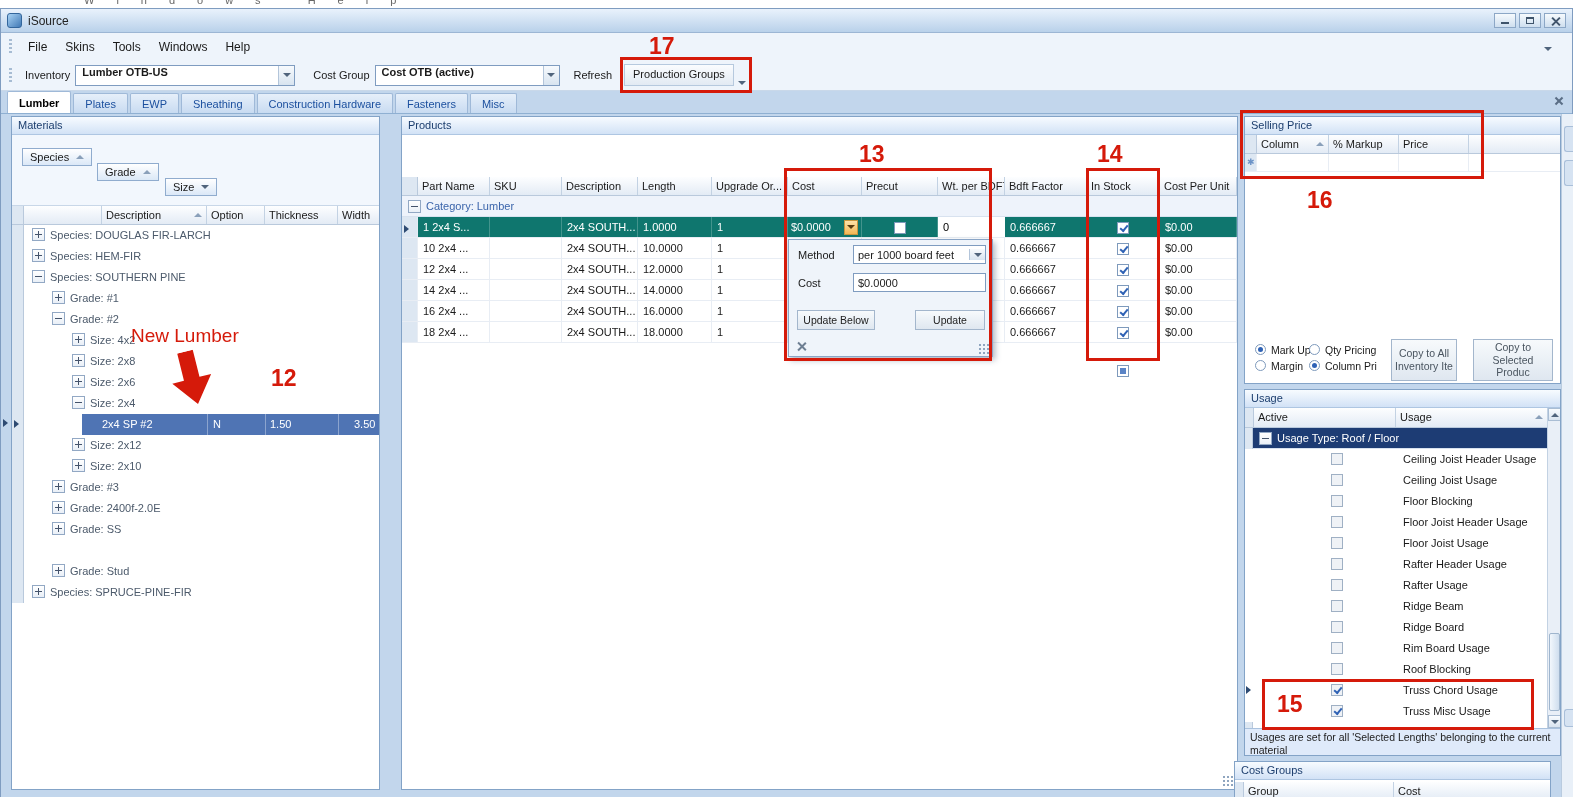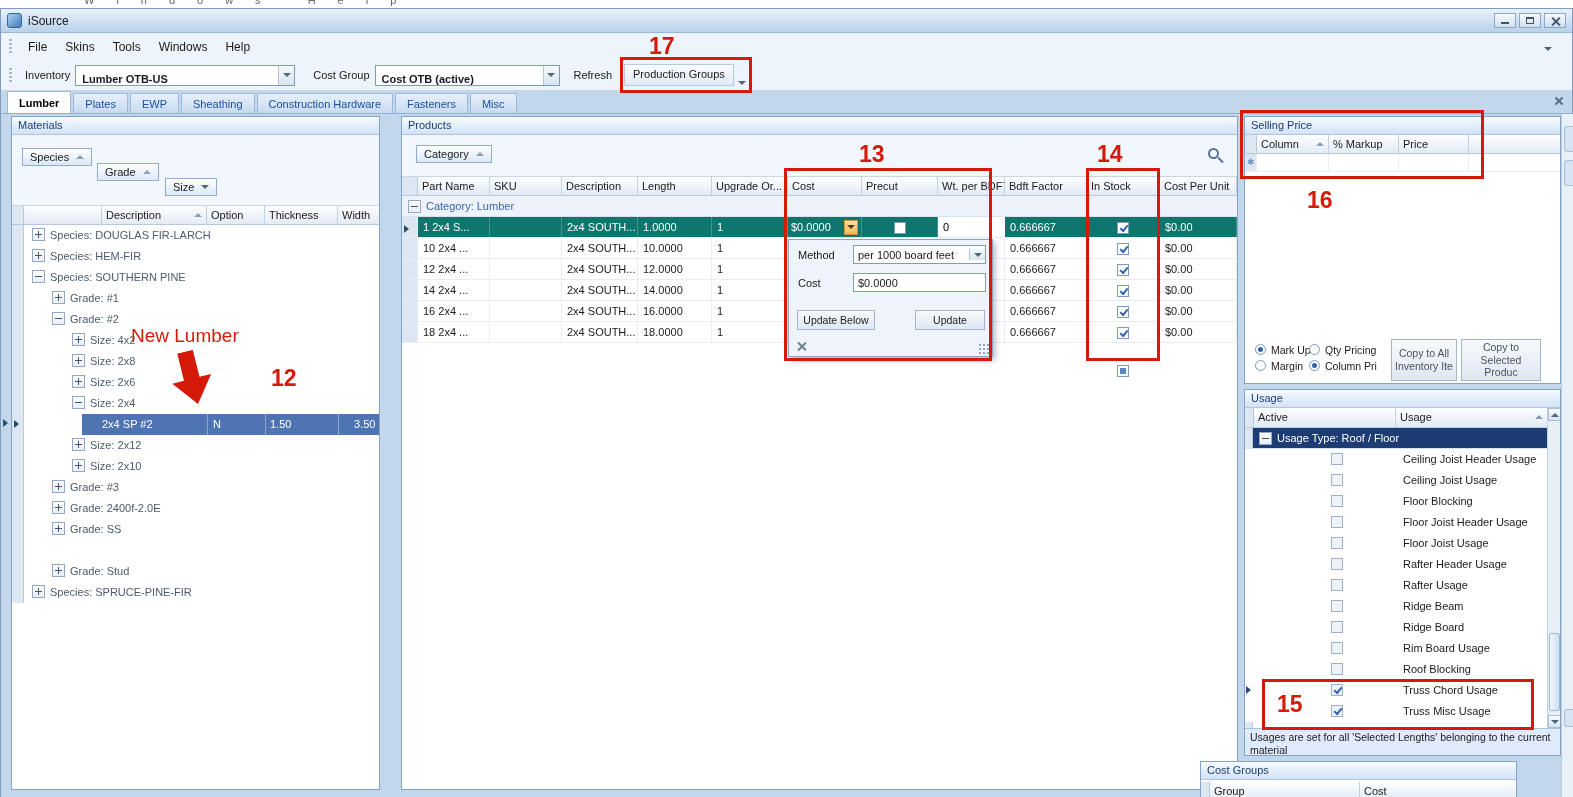--- a/index.html
+++ b/index.html
@@ -19,21 +19,21 @@
 .wbtn.cls::before,.wbtn.cls::after{content:"";position:absolute;left:10px;top:2px;height:11px;width:2px;background:#3f546b}
 .wbtn.cls::before{transform:rotate(45deg)}.wbtn.cls::after{transform:rotate(-45deg)}
 .mbar{left:0;top:24px;width:100%;height:27px;background:#eef4fb;display:flex;align-items:center;padding:0 8px;position:absolute}
 .vgrip{width:3px;height:15px;background:repeating-linear-gradient(180deg,#a7bcd3 0 2px,rgba(0,0,0,0) 2px 4px);margin-right:7px}
 .mi{padding:5px 9px;font-size:12px}
 .tri-d{width:0;height:0;border-left:4px solid transparent;border-right:4px solid transparent;border-top:4px solid #50647c;display:inline-block}
 .tri-u{width:0;height:0;border-left:4px solid transparent;border-right:4px solid transparent;border-bottom:4px solid #8aa0ba;display:inline-block}
 .tri-r{width:0;height:0;border-top:4px solid transparent;border-bottom:4px solid transparent;border-left:5px solid #2d4a72;display:inline-block}
 .tobar{left:0;top:51px;width:100%;height:31px;background:#eef4fb;border-bottom:1px solid #c9d8e9;display:flex;align-items:center;padding:0 8px;position:absolute}
 .tlab{margin:0 5px 0 6px;white-space:nowrap}
-.combo{display:flex;align-items:flex-end;height:21px;border:1px solid #7f9cc0;background:#fff;padding-left:6px;font-weight:bold;position:relative}
+.combo{display:flex;align-items:flex-start;height:21px;border:1px solid #7f9cc0;background:#fff;padding-left:6px;font-weight:bold;position:relative}
 .ddb{margin-left:auto;width:16px;height:100%;border-left:1px solid #b3c5da;background:linear-gradient(#f7fafd,#d8e4f0);display:flex;align-items:center;justify-content:center;flex:none}
 .flatbtn{padding:4px 8px;white-space:nowrap;margin-left:6px}
 .pgbtn{padding:3px 8px;border:1px solid #b6c9de;background:linear-gradient(#fafcfe,#e2eaf3);white-space:nowrap;margin-left:4px;height:22px}
 .tchev{width:12px;height:24px;margin-left:2px;position:relative}
 .tchev .tri-d{position:absolute;bottom:2px;left:2px}
 .tabbar{left:0;top:82px;width:100%;height:23px;background:#c2d6ec;border-bottom:1px solid #8fb0d2;display:flex;align-items:flex-end;padding:0 6px;gap:2px;position:absolute}
 .tab{padding:4px 11px 3px;color:#1b4f9e;background:linear-gradient(#e6effa,#c8dbf1);border:1px solid #9fb9d8;border-bottom:none;border-radius:2px 2px 0 0;height:20px;white-space:nowrap}
 .tab.on{background:#fff;color:#000;font-weight:bold;height:22px;padding-top:5px}
 .tabx{margin-left:auto;width:15px;height:15px;position:relative;margin-bottom:4px}
 .tabx::before,.tabx::after{content:"";position:absolute;left:7px;top:2px;height:10px;width:2px;background:#5a6e86}
@@ -255,27 +255,20 @@
         <span class="tl" style="left:50px">Grade: Stud</span>
       </div>
     <div class="trow" style="top:465px">
         <span class="gbox plus" style="left:12px"></span>
         <span class="tl" style="left:30px">Species: SPRUCE-PINE-FIR</span>
       </div>
   </div>
 
   <div class="panel" style="left:400px;top:107px;width:837px;height:674px">
     <div class="ph">Products</div>
-    <div class="gbyarea" style="top:18px;height:42px">
-      <span class="chip" style="left:14px;top:10px">
-        <span>Category</span>
-          <span class="tri-u"></span>
-      </span>
-      <span class="searchico" style="right:18px;top:13px"></span>
-    </div>
     <div class="colrow" style="top:60px">
       <div class="hc grid-ind" style="width:16px"></div>
       <div class="hc" style="width:72px">Part Name</div>
       <div class="hc" style="width:72px">SKU</div>
       <div class="hc" style="width:76px">Description</div>
       <div class="hc" style="width:74px">Length</div>
       <div class="hc" style="width:76px">Upgrade Or...</div>
       <div class="hc" style="width:74px">Cost</div>
       <div class="hc" style="width:76px">Precut</div>
       <div class="hc" style="width:67px">Wt. per BDFT</div>
@@ -421,21 +414,21 @@
     </div>
     <span class="radio sel" style="left:10px;top:227px"></span>
     <span class="rlab" style="left:26px;top:227px">Mark Up</span>
     <span class="radio" style="left:10px;top:243px"></span>
     <span class="rlab" style="left:26px;top:243px">Margin</span>
     <span class="radio" style="left:64px;top:227px"></span>
     <span class="rlab" style="left:80px;top:227px">Qty Pricing</span>
     <span class="radio sel" style="left:64px;top:243px"></span>
     <span class="rlab" style="left:80px;top:243px">Column Pri</span>
     <span class="btn" style="left:146px;top:222px;width:66px;height:42px;white-space:normal">Copy to All Inventory Ite</span>
-    <span class="btn" style="left:216px;top:222px;width:80px;height:42px;white-space:normal">Copy to Selected Produc</span>
+    <span class="btn" style="left:228px;top:222px;width:80px;height:42px;white-space:normal">Copy to Selected Produc</span>
   </div>
 
   <div class="panel" style="left:1243px;top:380px;width:317px;height:367px">
     <div class="ph">Usage</div>
     <div class="colrow" style="top:18px;height:20px">
       <div class="hc grid-ind" style="width:8px"></div>
       <div class="hc" style="width:142px">Active</div>
       <div class="hc" style="width:152px"><span>Usage</span><span class="tri-u"></span></div>
       <div class="hc" style="width:13px;border-right:none"></div>
     </div>
@@ -502,21 +495,21 @@
           <span class="tri-u" style="border-bottom-color:#50647c"></span>
         </span>
       <span class="sthumb" style="top:225px;height:78px"></span>
       <span class="sbtn" style="top:307px">
           <span class="tri-d"></span>
         </span>
     </div>
     <div class="ftr" style="left:0;top:338px;width:315px;height:27px">Usages are set for all 'Selected Lengths' belonging to the current material</div>
   </div>
 
-  <div class="panel" style="left:1199px;top:752px;width:317px;height:37px">
+  <div class="panel" style="left:1233px;top:752px;width:317px;height:37px">
     <div class="ph">Cost Groups</div>
     <div class="colrow" style="top:20px">
       <div class="hc grid-ind" style="width:8px"></div>
       <div class="hc" style="width:150px">Group</div>
       <div class="hc" style="width:157px;border-right:none">Cost</div>
     </div>
   </div>
 
   <div class="A" style="left:1560px;top:105px;width:13px;height:684px;background:#e9f0f8;border-left:1px solid #b9cbdf">
     <span class="stub" style="left:2px;top:12px;height:26px"></span>

